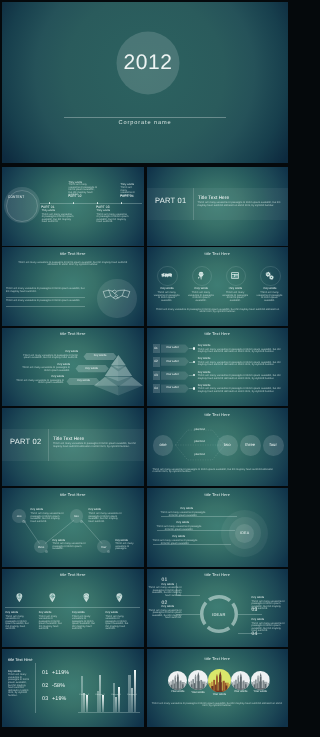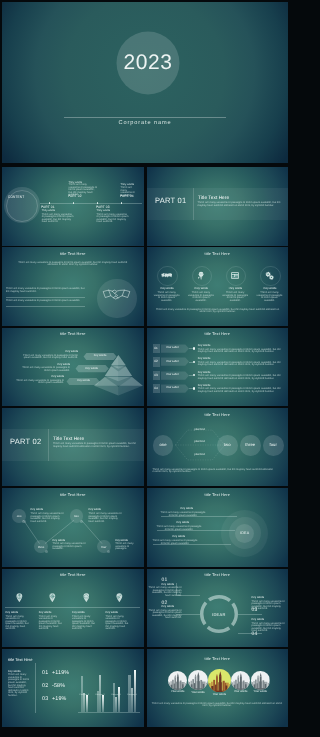--- a/index.html
+++ b/index.html
@@ -50,21 +50,21 @@
   .num2{position:absolute;color:#eef6f5;font-size:5px;letter-spacing:.2px;font-weight:300;}
   .num3{position:absolute;color:#f2f9f8;font-size:5.4px;letter-spacing:.15px;font-weight:300;white-space:nowrap;}
 
 </style>
 </head>
 <body>
 
 <div class="page">
   <div class="hero">
     <div class="hero-circle"></div>
-    <div class="hero-year">2023</div>
+    <div class="hero-year">2012</div>
     <div class="hero-rule"></div>
     <div class="hero-sub">Corporate name</div>
   </div>
   <div class="grid">
 
     <div class="slide c0 r0">
       <div class="circ" style="left:1.5px;top:20px;width:36px;height:36px;background:rgba(255,255,255,.12);"></div>
       <div class="circ" style="left:4px;top:22.5px;width:30px;height:30px;border:.6px solid rgba(255,255,255,.18);"></div>
       <span class="lbl" style="left:5.8px;top:30.3px;font-size:5px;letter-spacing:.2px;color:#eef5f4;transform:scale(.64,.72);transform-origin:0 0;white-space:nowrap;">CONTENT</span>
       <div class="ln" style="left:38px;top:35.8px;width:102px;height:.5px;"></div>

